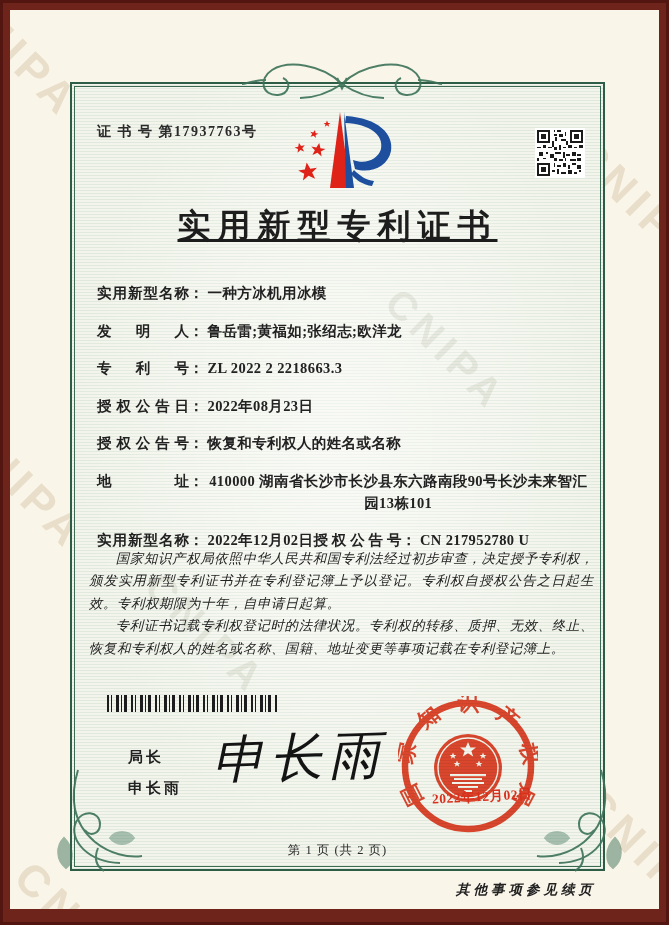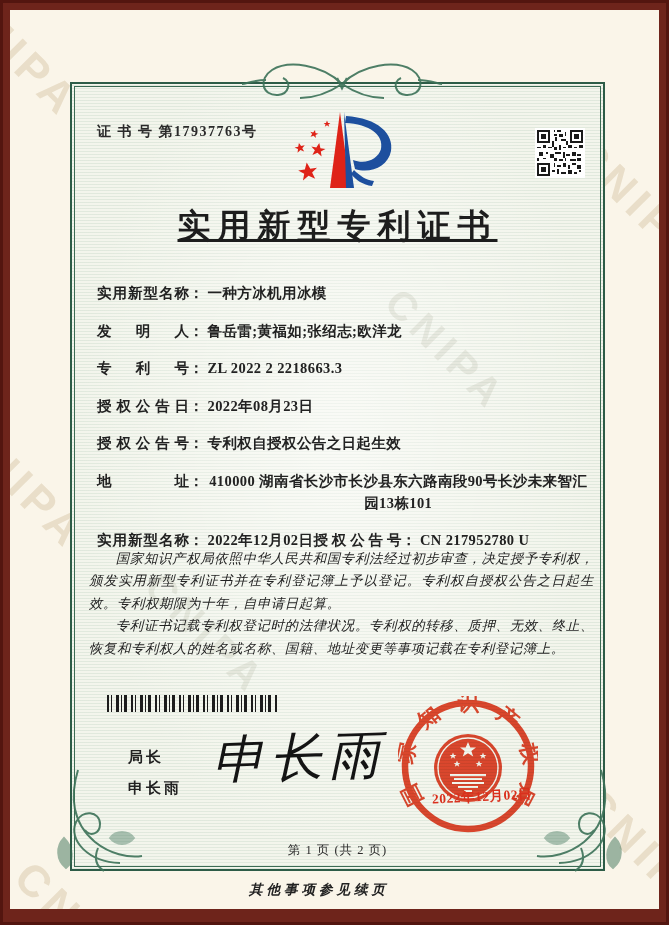--- a/index.html
+++ b/index.html
@@ -107,22 +107,22 @@
     letter-spacing: 0.5px; transform: rotate(-3deg); text-align: center;
     white-space: nowrap;
   }
 
   .page-info {
     position: absolute; left: 0; top: 758px; width: 100%;
     text-align: center; font-size: 12.5px; color: #2a2a2a; letter-spacing: 1px; font-family: Liberation Serif, serif;
   }
 
   .footnote {
-    position: absolute; left: 16px; top: 871px; width: 586px;
-    text-align: center; font-size: 13.5px; font-weight: bold;
+    position: absolute; left: 0; top: 871px; width: 586px;
+    text-align: right; font-size: 13.5px; font-weight: bold;
     color: #222; letter-spacing: 4px; font-style: italic;
   }
 
   .orn { position: absolute; pointer-events: none; }
   .orn-top { left: 232px; top: 48px; }
   .orn-bl { left: 38px; top: 766px; }
   .orn-br { left: 522px; top: 766px; transform: scaleX(-1); }
 </style>
 </head>
 <body>
@@ -236,21 +236,21 @@
           <span class="val">ZL 2022 2 2218663.3</span>
         </div>
         <div class="frow">
           <span class="lbl">授权公告日</span>
             <span class="colon">：</span>
           <span class="val">2022年08月23日</span>
         </div>
         <div class="frow">
           <span class="lbl">授权公告号</span>
             <span class="colon">：</span>
-          <span class="val">专利权自授权公告之日起生效</span>
+          <span class="val">恢复和专利权人的姓名或名称</span>
         </div>
         <div class="frow">
           <span class="lbl">地址</span>
             <span class="colon">：</span>
           <span class="val">410000 湖南省长沙市长沙县东六路南段90号长沙未来智汇园13栋101</span>
         </div>
         <div class="frow grant-pair">
           <span class="lbl">实用新型名称</span>
             <span class="colon">：</span>
           <span class="val">2022年12月02日</span>

